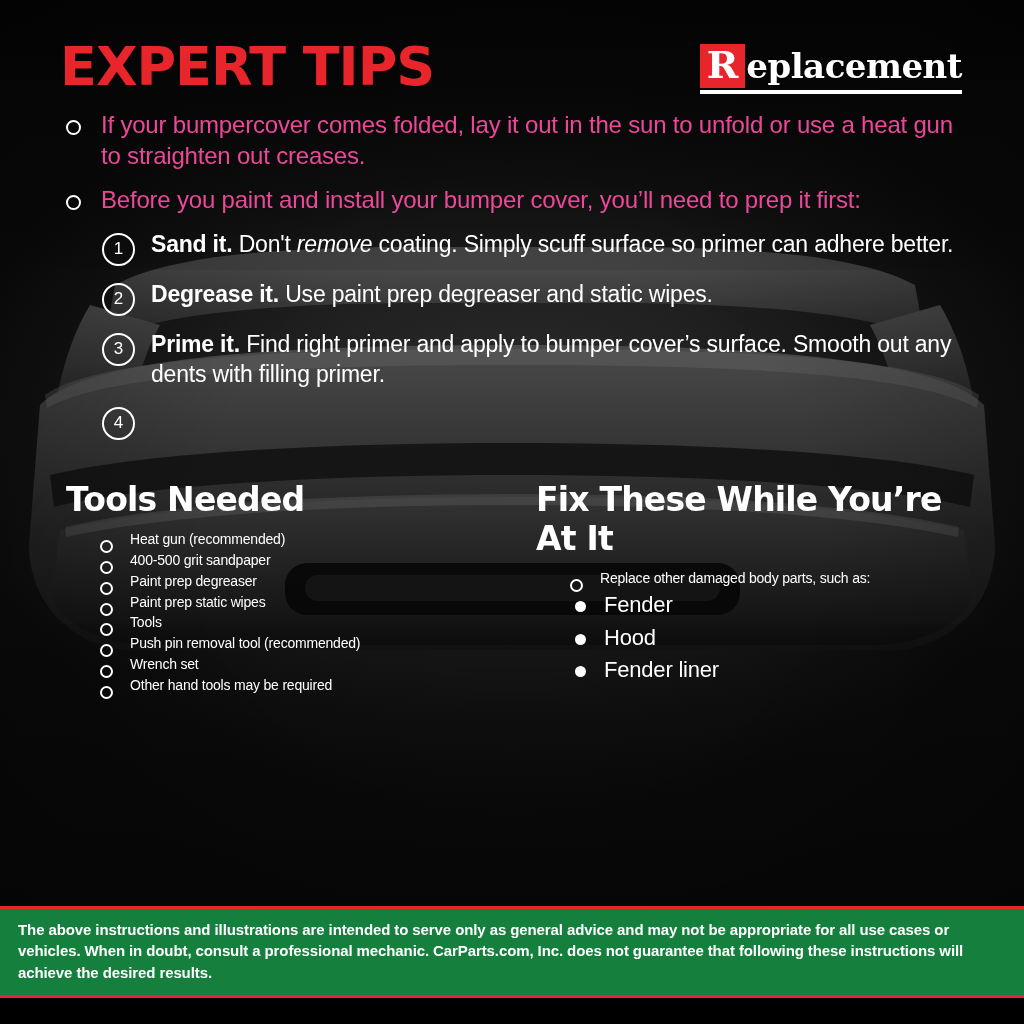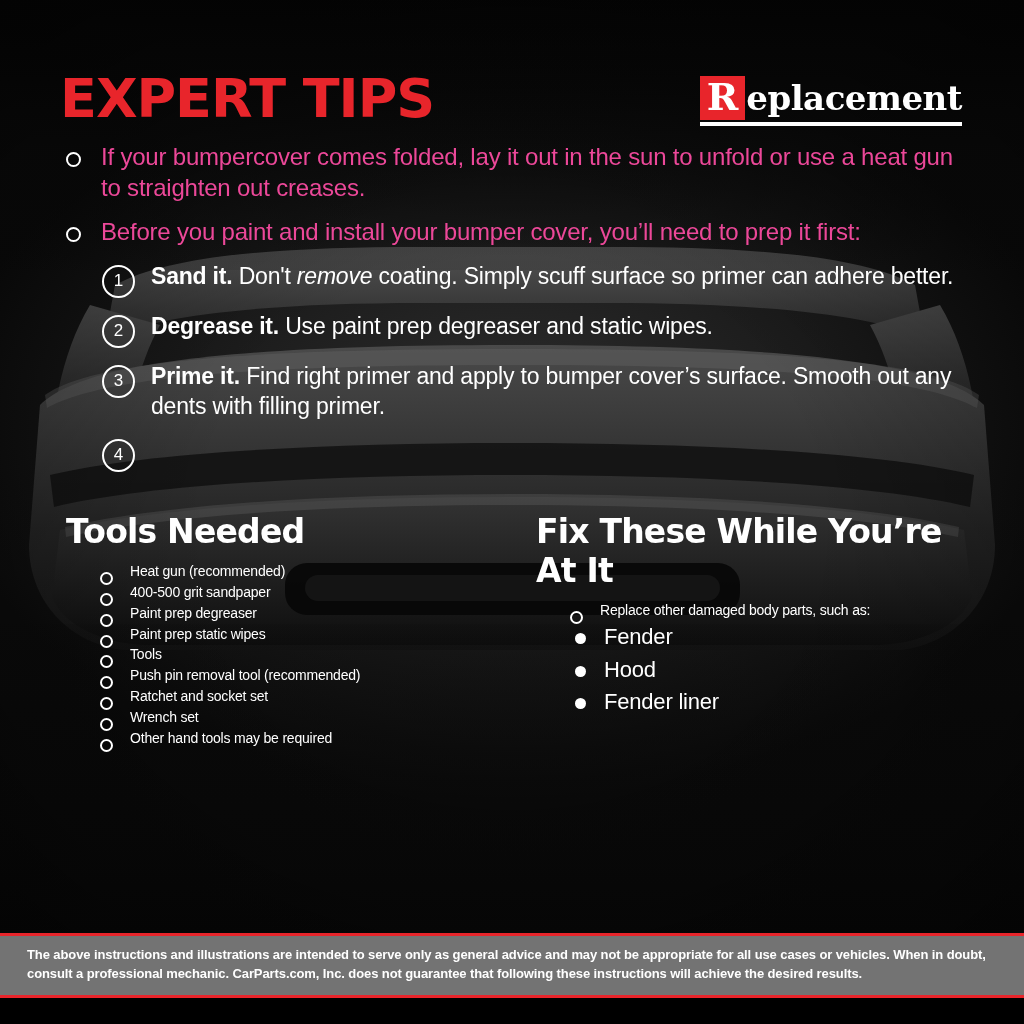--- a/index.html
+++ b/index.html
@@ -62,21 +62,20 @@
     position: relative;
     z-index: 5;
     padding: 0 30px;
   }
 
   .header {
     display: flex;
     align-items: center;
     justify-content: space-between;
     padding-top: 40px;
-    margin-top: 32px;
   }
   .title {
     font-family: "DejaVu Sans", sans-serif;
     font-weight: bold;
     font-size: 54px;
     letter-spacing: -1px;
     color: #e8252b;
     line-height: 1;
     margin: 0;
     padding-left: 30px;
@@ -235,25 +234,25 @@
   .footer {
     position: absolute;
     left: 0; right: 0; bottom: 0;
     z-index: 6;
   }
   .footer-line {
     height: 3px;
     background: #e8252b;
   }
   .footer-text {
-    background: #737373;
-    color: #ffffff;
-    font-size: 13px;
+    background: #15803d;
+    color: #ffffff;
+    font-size: 15px;
     line-height: 1.42;
-    padding: 10px 22px 12px 27px;
+    padding: 10px 22px 12px 18px;
     font-weight: bold;
     letter-spacing: -0.1px;
   }
   .footer-bar {
     height: 26px;
     background: #000000;
     border-top: 3px solid #e8252b;
     position: relative;
   }
   .footer-bar:after {
@@ -358,21 +357,20 @@
     <div class="cols">
       <div class="col-left">
         <h2 class="col-head">Tools Needed</h2>
         <ul class="items">
           <li>Heat gun (recommended)</li>
           <li>400-500 grit sandpaper</li>
           <li>Paint prep degreaser</li>
           <li>Paint prep static wipes</li>
           <li>Tools</li>
           <li>Push pin removal tool (recommended)</li>
-          <li>Ratchet and socket set</li>
           <li>Wrench set</li>
           <li>Other hand tools may be required</li>
         </ul>
       </div>
       <div class="col-right">
         <h2 class="col-head">Fix These While You’re At It</h2>
         <ul class="items">
           <li>Replace other damaged body parts, such as:</li>
         </ul>
         <ul class="sub">

